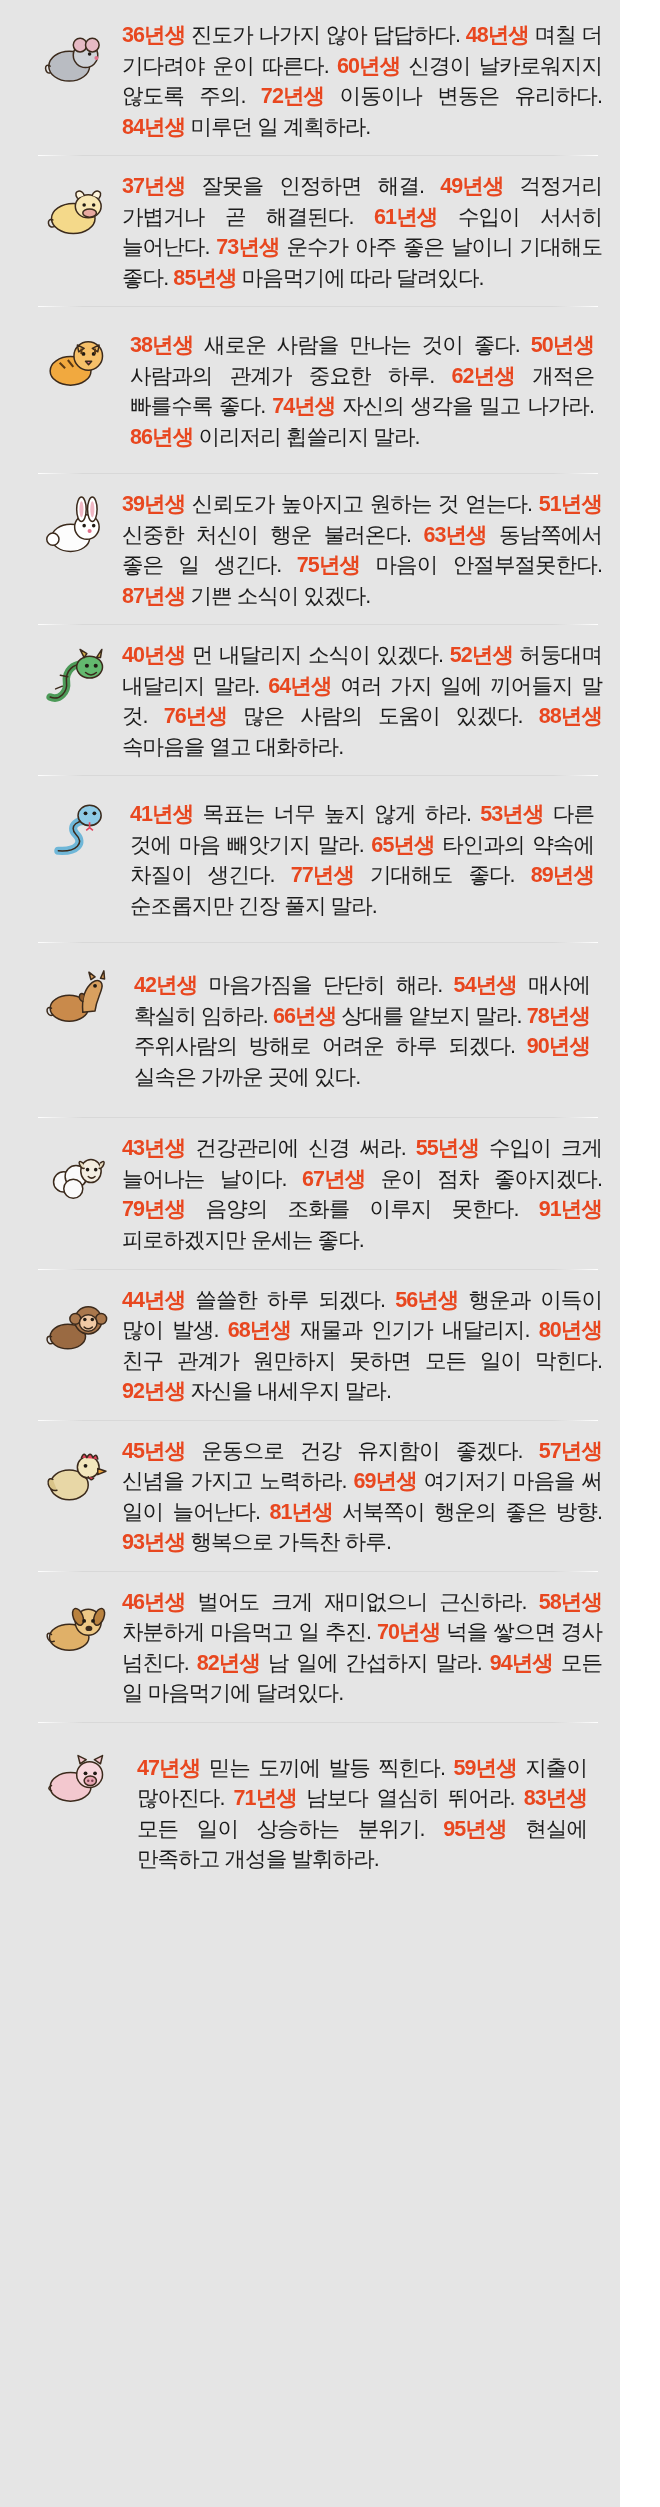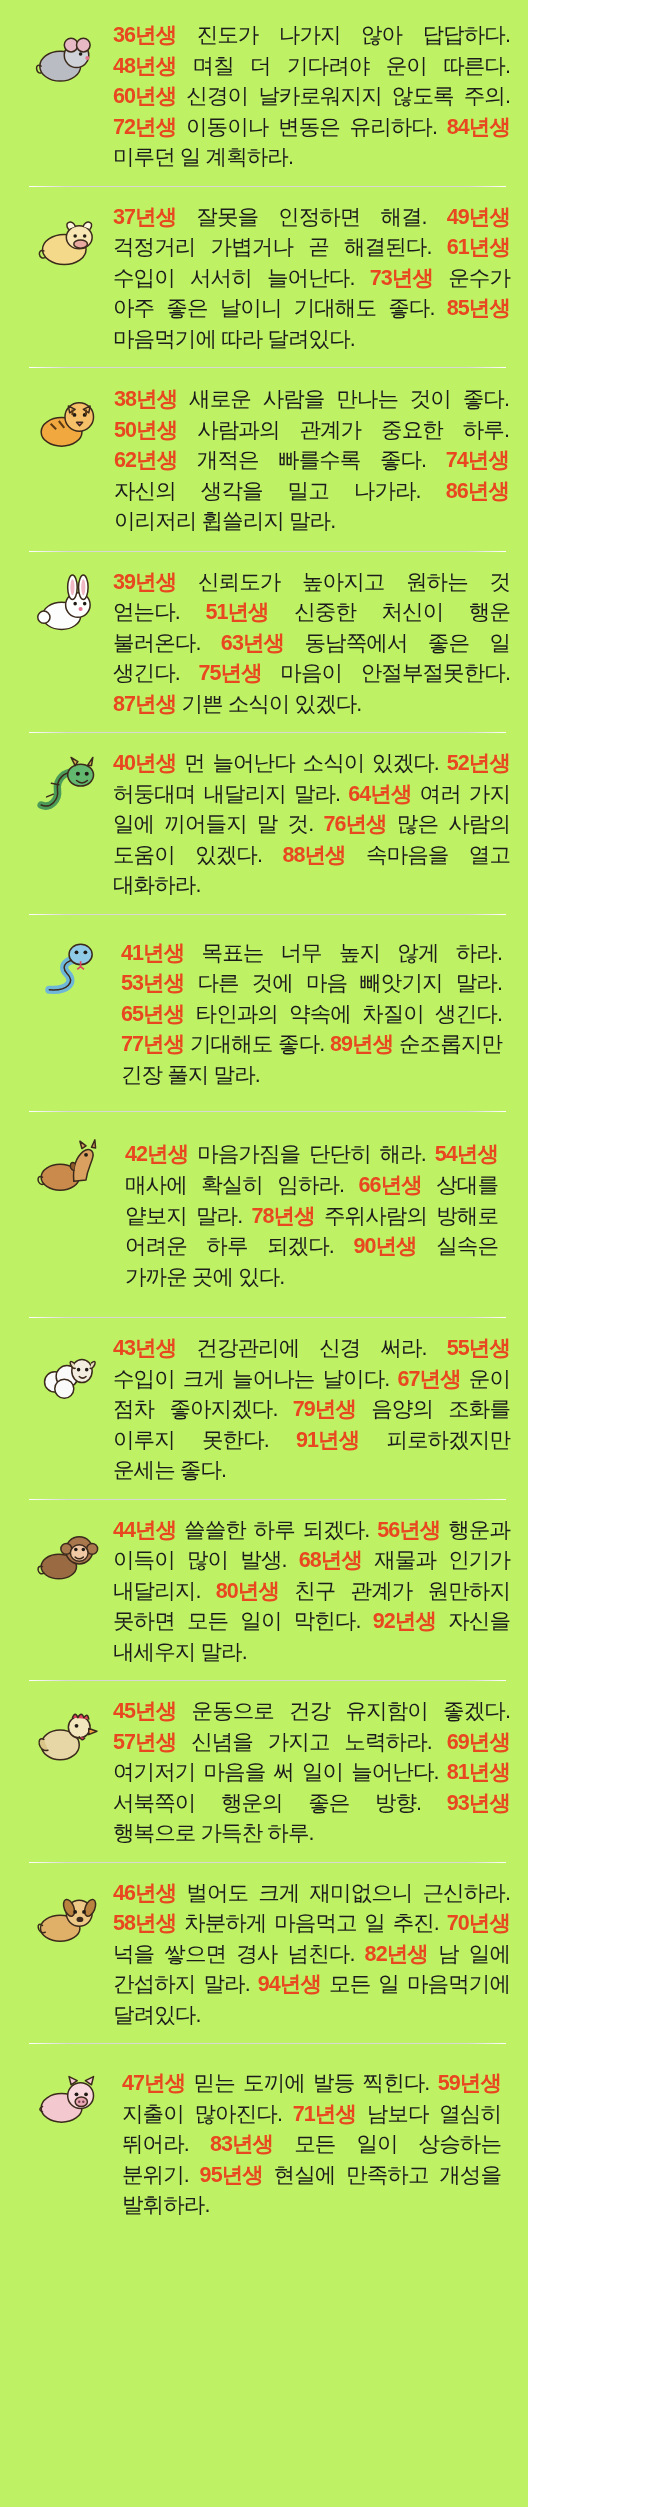--- a/index.html
+++ b/index.html
@@ -6,24 +6,24 @@
   html, body {
     margin: 0;
     padding: 0;
     background: #ffffff;
   }
   body {
     width: 660px;
     font-family: "Liberation Sans", sans-serif;
   }
   .sheet {
-    width: 528px;
+    width: 620px;
     min-height: 2507px;
-    background: #bef264;
-    padding: 18px 0 18px 7px;
+    background: #e5e5e5;
+    padding: 18px 0 18px 16px;
   }
   .zodiac-row {
     display: flex;
     align-items: flex-start;
     padding: 0 18px 0 14px;
     margin-bottom: 13px;
   }
   .icon-cell {
     width: 92px;
     min-width: 92px;
@@ -107,21 +107,21 @@
         <path d="M26 54 L34 62 M38 50 L46 60 M50 50 L56 60" stroke="#5b3a14" stroke-width="3" fill="none"></path>
         <circle cx="68" cy="44" r="21" fill="#f6c069" stroke="#3b2a1c" stroke-width="2.2" stroke-linejoin="round" stroke-linecap="round"></circle>
         <path d="M52 28 l2 10 8 -5 z M84 28 l-2 10 -8 -5 z" fill="#f6c069" stroke="#3b2a1c" stroke-width="2.2" stroke-linejoin="round" stroke-linecap="round"></path>
         <circle cx="61" cy="41" r="2.8" fill="#201a14"></circle>
         <circle cx="76" cy="41" r="2.8" fill="#201a14"></circle>
         <path d="M64 52 h9 l-4.5 5 z" fill="#e2738c" stroke="#3b2a1c" stroke-width="2.2" stroke-linejoin="round" stroke-linecap="round"></path>
         <path d="M58 33 l0 8 M78 33 l0 8" stroke="#5b3a14" stroke-width="3" fill="none"></path>
       </svg>
         </div>
         <div class="text-cell">
-          <p class="fortune-text" style="margin: 1px;"><span class="yr">38년생</span><span> 새로운 사람을 만나는 것이 좋다. </span><span class="yr">50년생</span><span> 사람과의 관계가 중요한 하루. </span><span class="yr">62년생</span><span> 개적은 빠를수록 좋다. </span><span class="yr">74년생</span><span> 자신의 생각을 밀고 나가라. </span><span class="yr">86년생</span><span> 이리저리 휩쓸리지 말라.</span></p>
+          <p class="fortune-text" style="margin: 8px;"><span class="yr">38년생</span><span> 새로운 사람을 만나는 것이 좋다. </span><span class="yr">50년생</span><span> 사람과의 관계가 중요한 하루. </span><span class="yr">62년생</span><span> 개적은 빠를수록 좋다. </span><span class="yr">74년생</span><span> 자신의 생각을 밀고 나가라. </span><span class="yr">86년생</span><span> 이리저리 휩쓸리지 말라.</span></p>
         </div>
       </div>
       <div class="divider"></div>
       <div class="zodiac-row">
         <div class="icon-cell">
           <svg class="zodiac-icon" viewBox="0 0 100 100" xmlns="http://www.w3.org/2000/svg">
         <ellipse cx="42" cy="66" rx="28" ry="20" fill="#fdfdfd" stroke="#3b2a1c" stroke-width="2.2" stroke-linejoin="round" stroke-linecap="round"></ellipse>
         <circle cx="66" cy="50" r="18" fill="#ffffff" stroke="#3b2a1c" stroke-width="2.2" stroke-linejoin="round" stroke-linecap="round"></circle>
         <ellipse cx="58" cy="24" rx="7" ry="18" fill="#ffffff" stroke="#3b2a1c" stroke-width="2.2" stroke-linejoin="round" stroke-linecap="round"></ellipse>
         <ellipse cx="74" cy="24" rx="7" ry="18" fill="#ffffff" stroke="#3b2a1c" stroke-width="2.2" stroke-linejoin="round" stroke-linecap="round"></ellipse>
@@ -145,21 +145,21 @@
         <path d="M12 78 C26 84 38 70 36 56 C34 40 46 28 62 30" fill="none" stroke="#3b2a1c" stroke-width="2.2" stroke-linejoin="round" stroke-linecap="round"></path>
         <ellipse cx="70" cy="34" rx="19" ry="16" fill="#63b86f" stroke="#3b2a1c" stroke-width="2.2" stroke-linejoin="round" stroke-linecap="round"></ellipse>
         <path d="M62 20 l-6 -12 10 6 z M80 20 l8 -12 -2 12 z" fill="#d8b24a" stroke="#3b2a1c" stroke-width="2.2" stroke-linejoin="round" stroke-linecap="round"></path>
         <circle cx="66" cy="32" r="3" fill="#201a14"></circle>
         <circle cx="79" cy="32" r="3" fill="#201a14"></circle>
         <path d="M64 42 q8 7 16 0" fill="none" stroke="#3b2a1c" stroke-width="2.2" stroke-linejoin="round" stroke-linecap="round"></path>
         <path d="M30 62 l-10 4 M38 48 l-11 -2" stroke="#3b2a1c" stroke-width="2.2" stroke-linejoin="round" stroke-linecap="round" fill="none"></path>
       </svg>
         </div>
         <div class="text-cell">
-          <p class="fortune-text" style="margin: 0px;"><span class="yr">40년생</span><span> 먼 늘어난다 소식이 있겠다. </span><span class="yr">52년생</span><span> 허둥대며 내달리지 말라. </span><span class="yr">64년생</span><span> 여러 가지 일에 끼어들지 말 것. </span><span class="yr">76년생</span><span> 많은 사람의 도움이 있겠다. </span><span class="yr">88년생</span><span> 속마음을 열고 대화하라.</span></p>
+          <p class="fortune-text" style="margin: 0px;"><span class="yr">40년생</span><span> 먼 내달리지 소식이 있겠다. </span><span class="yr">52년생</span><span> 허둥대며 내달리지 말라. </span><span class="yr">64년생</span><span> 여러 가지 일에 끼어들지 말 것. </span><span class="yr">76년생</span><span> 많은 사람의 도움이 있겠다. </span><span class="yr">88년생</span><span> 속마음을 열고 대화하라.</span></p>
         </div>
       </div>
       <div class="divider"></div>
       <div class="zodiac-row">
         <div class="icon-cell">
           <svg class="zodiac-icon" viewBox="0 0 100 100" xmlns="http://www.w3.org/2000/svg">
         <path d="M24 82 C52 84 62 70 50 58 C38 46 54 34 70 40" fill="none" stroke="#6fb7d8" stroke-width="12" stroke-linecap="round"></path>
         <path d="M24 82 C52 84 62 70 50 58 C38 46 54 34 70 40" fill="none" stroke="#3b2a1c" stroke-width="2.2" stroke-linejoin="round" stroke-linecap="round"></path>
         <ellipse cx="70" cy="30" rx="17" ry="15" fill="#8fcbe6" stroke="#3b2a1c" stroke-width="2.2" stroke-linejoin="round" stroke-linecap="round"></ellipse>
         <circle cx="64" cy="27" r="2.8" fill="#201a14"></circle>
@@ -268,17 +268,17 @@
         <path d="M56 32 l-3 -12 12 6 z M86 32 l3 -12 -12 6 z" fill="#f3c8cf" stroke="#3b2a1c" stroke-width="2.2" stroke-linejoin="round" stroke-linecap="round"></path>
         <circle cx="64" cy="46" r="2.8" fill="#201a14"></circle>
         <circle cx="78" cy="46" r="2.8" fill="#201a14"></circle>
         <ellipse cx="71" cy="57" rx="9" ry="7" fill="#e8a6b3" stroke="#3b2a1c" stroke-width="2.2" stroke-linejoin="round" stroke-linecap="round"></ellipse>
         <circle cx="68" cy="57" r="1.8" fill="#7a4050"></circle>
         <circle cx="74" cy="57" r="1.8" fill="#7a4050"></circle>
         <path d="M14 64 q-8 4 0 8" fill="none" stroke="#3b2a1c" stroke-width="2.2" stroke-linejoin="round" stroke-linecap="round"></path>
       </svg>
         </div>
         <div class="text-cell">
-          <p class="fortune-text" style="margin: 9px;"><span class="yr">47년생</span><span> 믿는 도끼에 발등 찍힌다. </span><span class="yr">59년생</span><span> 지출이 많아진다. </span><span class="yr">71년생</span><span> 남보다 열심히 뛰어라. </span><span class="yr">83년생</span><span> 모든 일이 상승하는 분위기. </span><span class="yr">95년생</span><span> 현실에 만족하고 개성을 발휘하라.</span></p>
+          <p class="fortune-text" style="margin: 15px;"><span class="yr">47년생</span><span> 믿는 도끼에 발등 찍힌다. </span><span class="yr">59년생</span><span> 지출이 많아진다. </span><span class="yr">71년생</span><span> 남보다 열심히 뛰어라. </span><span class="yr">83년생</span><span> 모든 일이 상승하는 분위기. </span><span class="yr">95년생</span><span> 현실에 만족하고 개성을 발휘하라.</span></p>
         </div>
       </div>
     </div>
 </div>
 
 </body></html>

